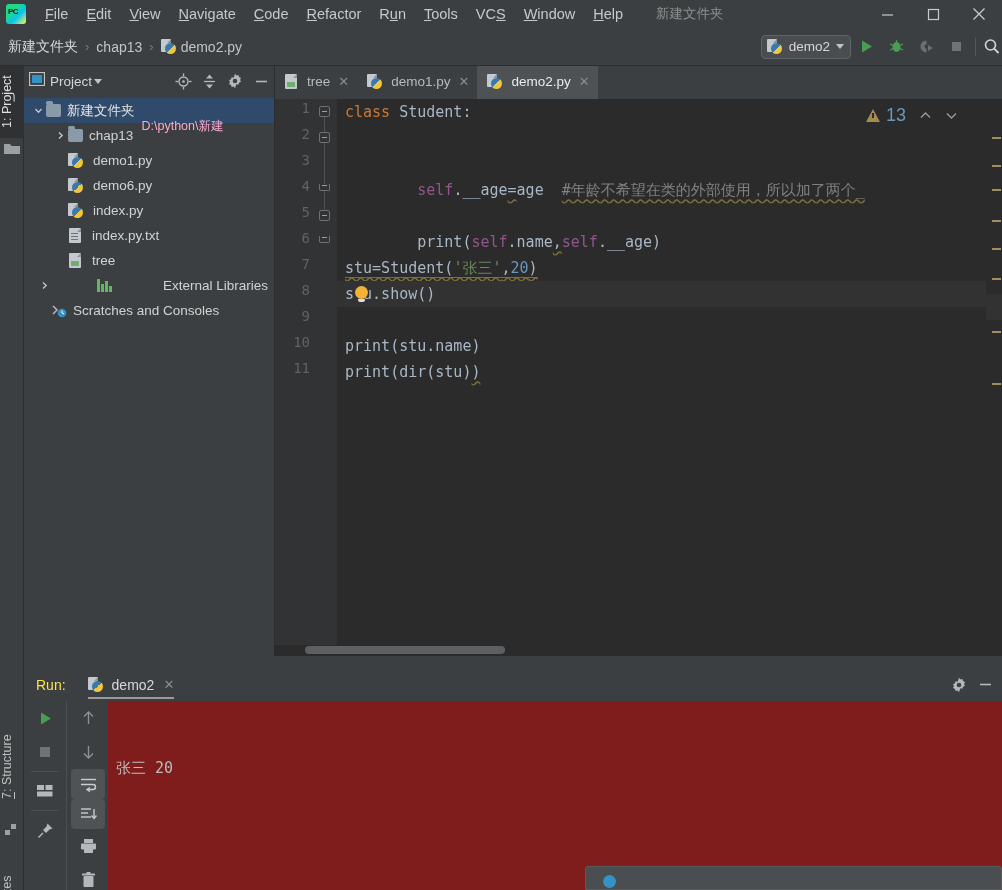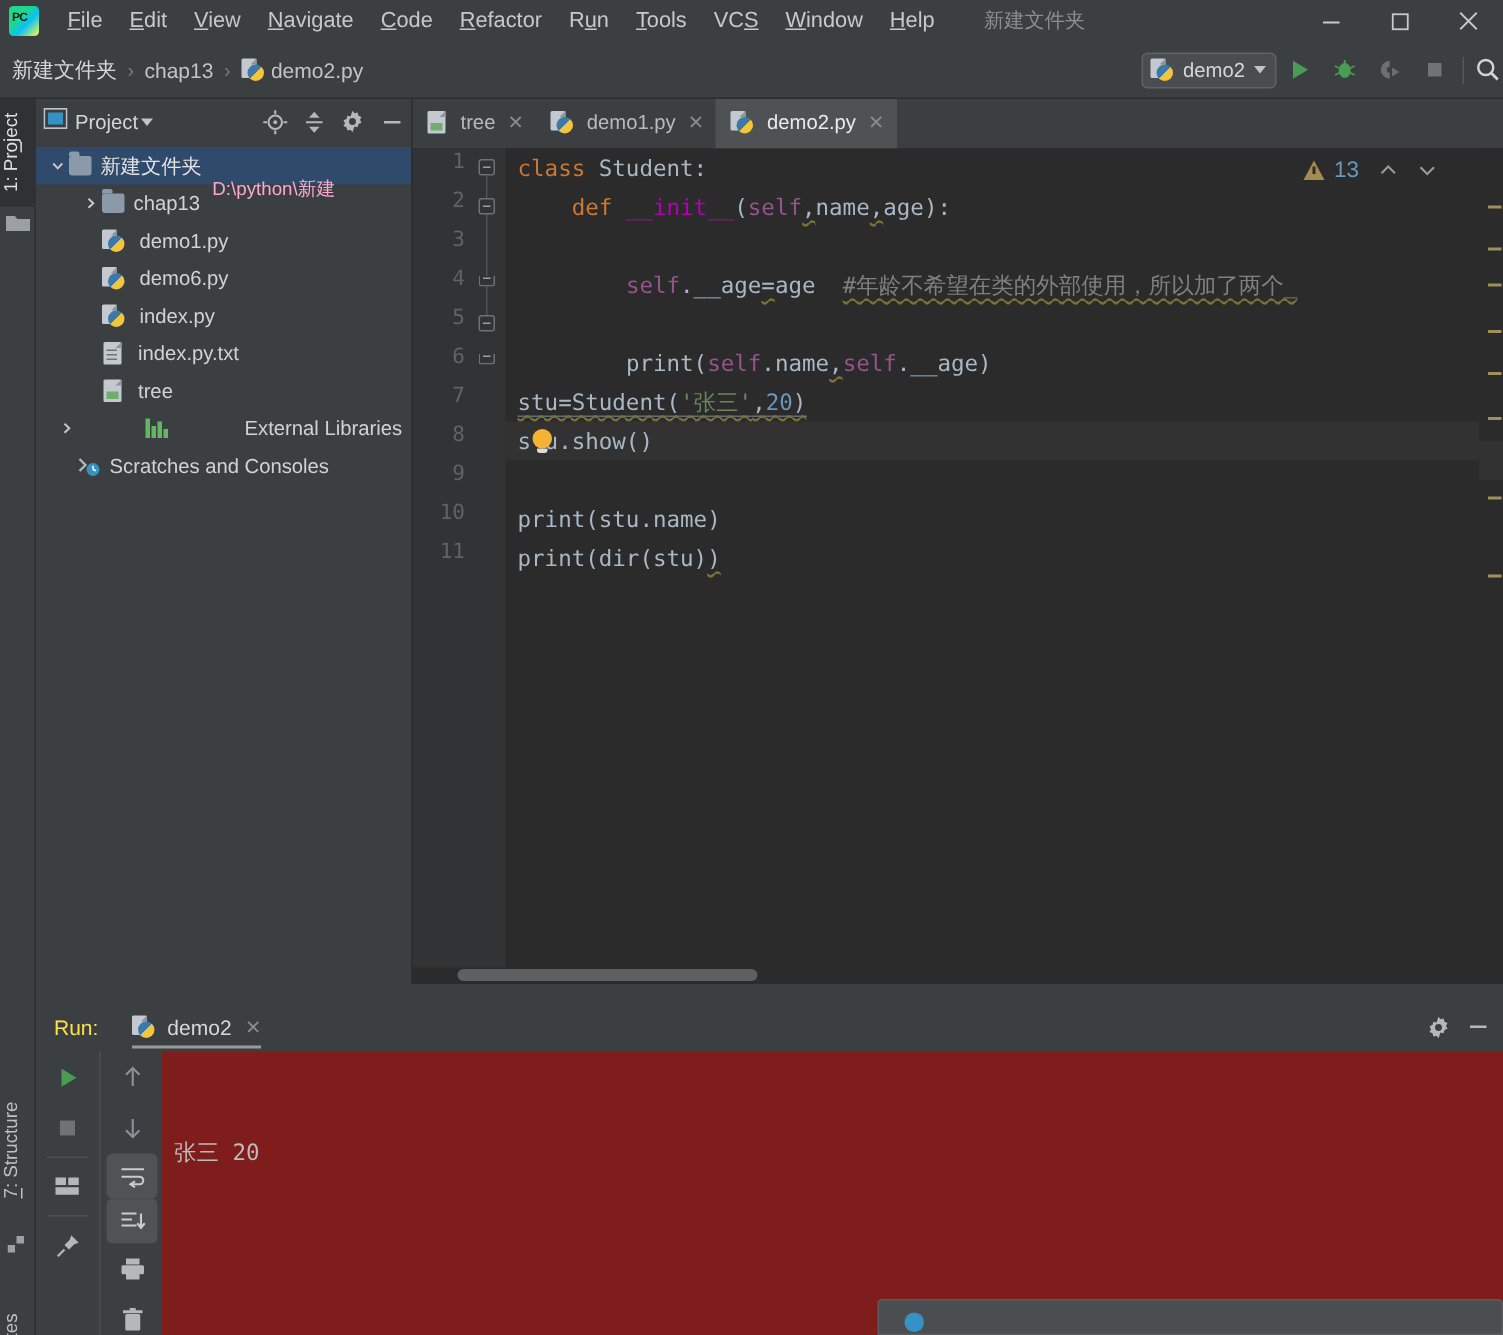--- a/index.html
+++ b/index.html
@@ -151,21 +151,21 @@
   .cmt { color:#808080; }
   .fcall { color:#a9b7c6; }
   .initn { color:#b200b2; }
   .warnu { text-decoration:underline wavy #7a7138; text-underline-offset:3px; }
   .solidu { border-bottom:1px solid #5c7080; }
 
   .bulb { position:absolute; width:13px; height:13px; background:#f5b335; border-radius:50%;}
   .bulb:after{content:"";position:absolute;left:3px;bottom:-3px;width:7px;height:3px;background:#dcdcdc;border-radius:0 0 2px 2px;}
 
   .warnbox {
-    position:absolute; right:44px; top:6px; display:flex; align-items:center; font-size:15px;
+    position:absolute; right:44px; top:6px; display:flex; align-items:center; font-size:18px;
   }
   .warn-tri { width:0;height:0;border-left:7px solid transparent;border-right:7px solid transparent;
               border-bottom:13px solid #a48b4f; position:relative; }
   .warn-tri:after{content:"";position:absolute;left:-1px;top:4px;width:2px;height:5px;background:#2b2b2b;}
   .warncount { color:#6897bb; margin-left:6px; }
   .chev { color:#9a9a9a; margin-left:13px; font-size:13px; }
 
   .stripe { position:absolute; right:0; top:0; width:16px; height:557px; background:#2b2b2b; }
   .smark { position:absolute; right:1px; width:9px; height:2px; background:#a08f5b; }
 
@@ -497,21 +497,20 @@
         <div class="foldmark minus" style="top:7px"></div>
         <div class="foldline" style="top:18px; height:96px;"></div>
         <div class="foldmark minus" style="top:33px"></div>
         <div class="foldend" style="top:85px"></div>
         <div class="foldmark minus" style="top:111px"></div>
         <div class="foldend" style="top:137px"></div>
       </div>
 
       <div class="code">
         <div class="cl" style="top:0px"><span class="kw">class</span> <span class="cls">Student</span>:</div>
-        <div class="cl" style="top:26px">    <span class="kw">def</span> <span class="initn">__init__</span>(<span class="sf">self</span><span class="warnu">,</span>name<span class="warnu">,</span>age):</div>
         <div class="cl" style="top:78px">        <span class="sf">self</span>.<span>__age</span><span class="warnu">=</span>age  <span class="cmt warnu">#年龄不希望在类的外部使用，所以加了两个_</span></div>
         <div class="cl" style="top:130px">        <span class="fcall">print</span>(<span class="sf">self</span>.name<span class="warnu">,</span><span class="sf">self</span>.__age)</div>
         <div class="cl" style="top:156px"><span class="solidu warnu">stu=Student(</span><span class="str solidu warnu">'张三'</span><span class="solidu warnu">,</span><span class="num solidu warnu">20</span><span class="solidu warnu">)</span></div>
         <div class="cl hl" style="top:182px">s<span style="visibility:hidden">t</span>u.show()</div>
         <div class="cl" style="top:234px"><span class="fcall">print</span>(stu.name)</div>
         <div class="cl" style="top:260px"><span class="fcall">print</span>(<span class="fcall">dir</span>(stu)<span class="warnu">)</span></div>
 
         <div class="bulb" style="left:18px; top:187px;"></div>
       </div>
 

